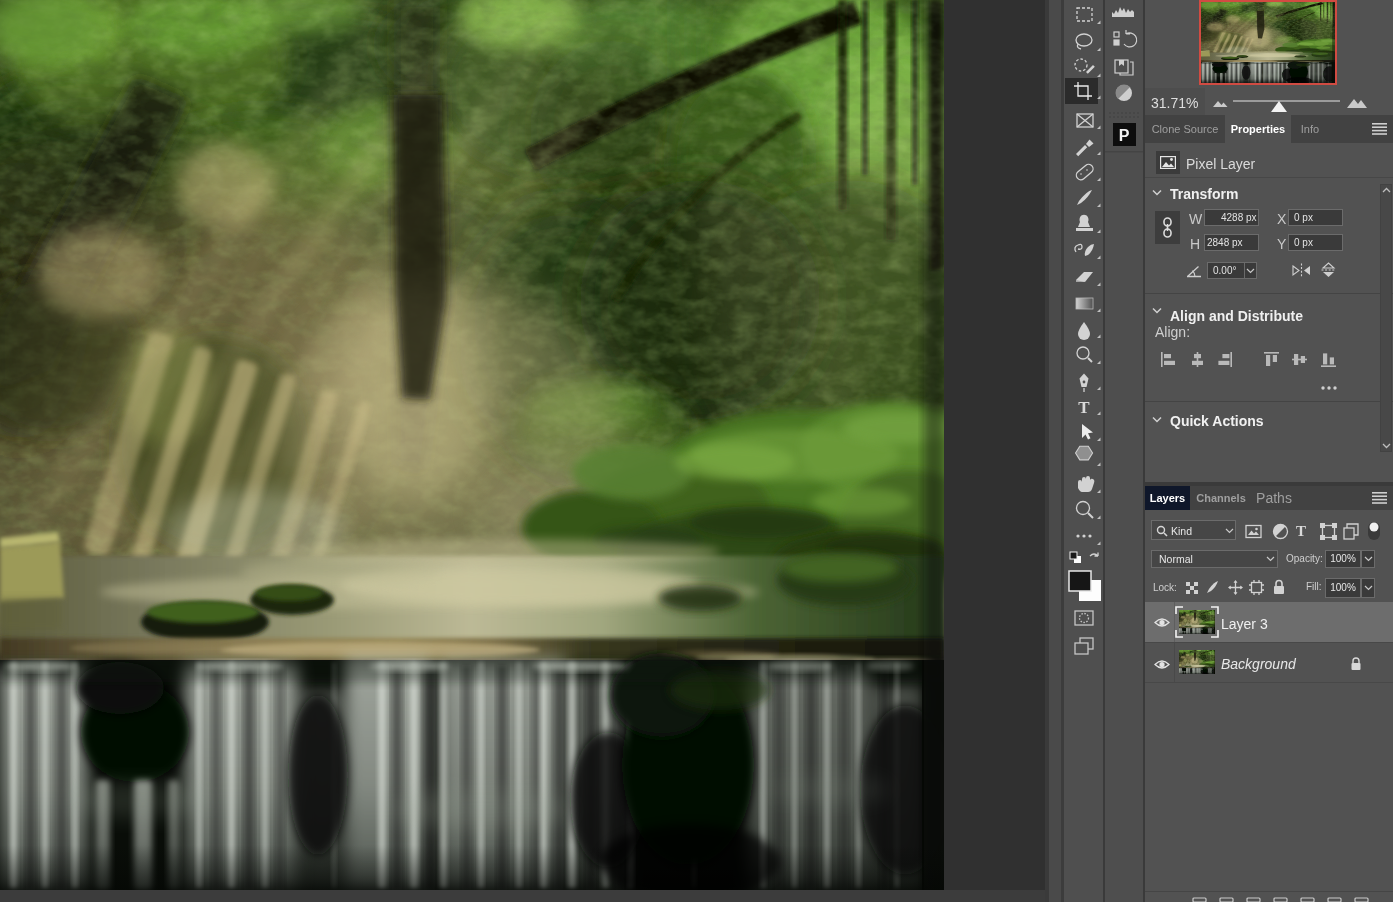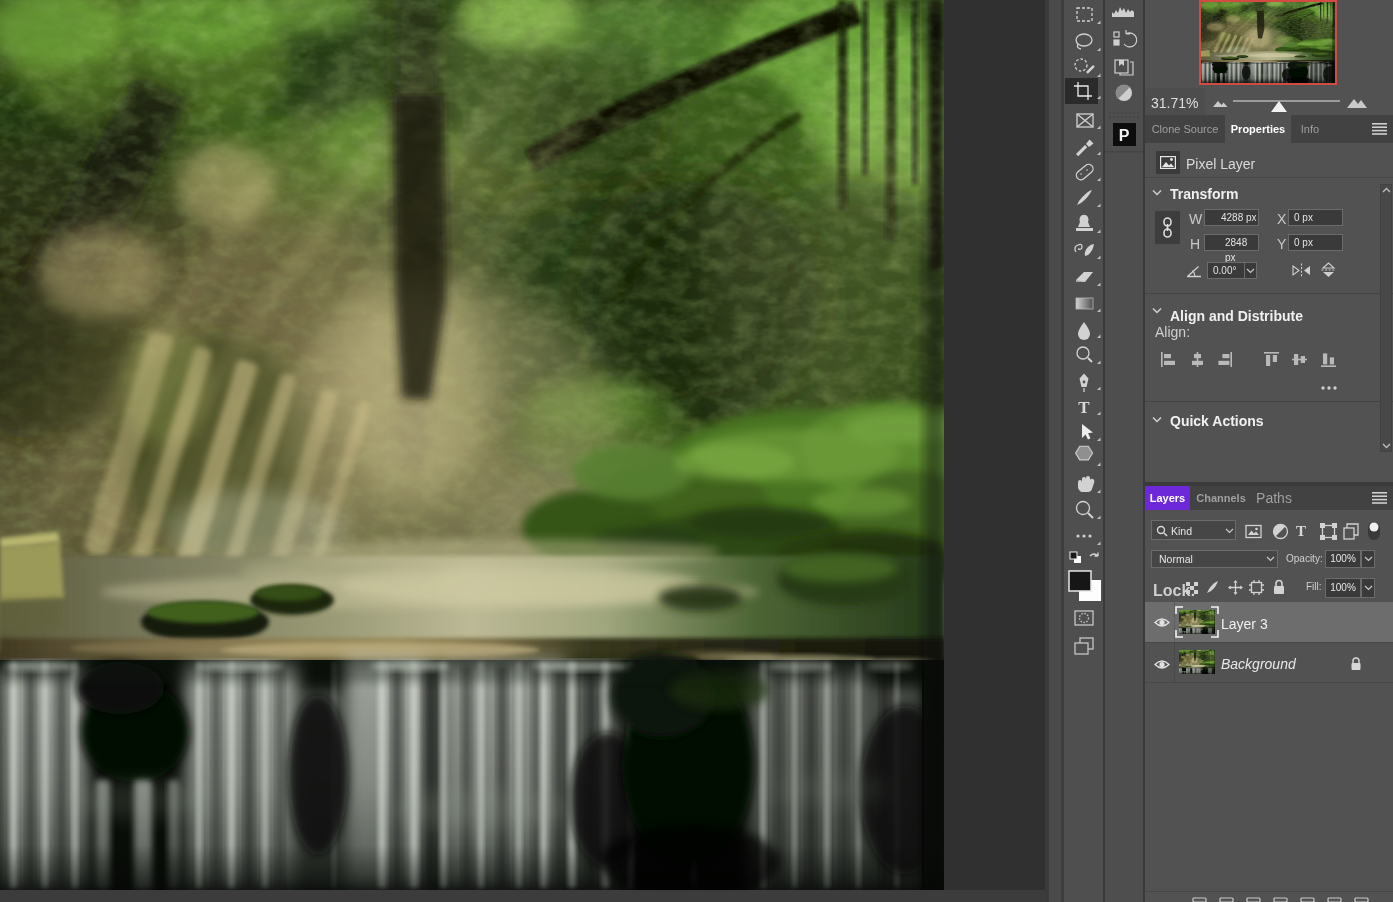--- a/index.html
+++ b/index.html
@@ -456,21 +456,21 @@
         <rect x="2" y="1" width="7" height="8" rx="3.5"></rect>
         <rect x="2" y="12" width="7" height="8" rx="3.5"></rect>
         <path d="M5.5,7 v7"></path>
       </g>
     </svg>
 <div class="abs txt" style="left:1189px;top:211px;color:#c9c9c9;">W</div>
 <div class="abs" style="left:1204px;top:209px;width:55px;height:17px;background:#3a3a3a;border:1px solid #6b6b6b;box-sizing:border-box;color:#e2e2e2;font-size:10px;line-height:15px;padding-left:16px;">4288 px</div>
 <div class="abs txt" style="left:1277px;top:211px;color:#c9c9c9;">X</div>
 <div class="abs" style="left:1288px;top:209px;width:55px;height:17px;background:#3a3a3a;border:1px solid #6b6b6b;box-sizing:border-box;color:#e2e2e2;font-size:10px;line-height:15px;padding-left:5px;">0 px</div>
 <div class="abs txt" style="left:1190px;top:236px;color:#c9c9c9;">H</div>
-<div class="abs" style="left:1204px;top:234px;width:55px;height:17px;background:#3a3a3a;border:1px solid #6b6b6b;box-sizing:border-box;color:#e2e2e2;font-size:10px;line-height:15px;padding-left:20px;">2848 px</div>
+<div class="abs" style="left:1204px;top:234px;width:55px;height:17px;background:#3a3a3a;border:1px solid #6b6b6b;box-sizing:border-box;color:#e2e2e2;font-size:10px;line-height:15px;padding-left:2px;">2848 px</div>
 <div class="abs txt" style="left:1277px;top:236px;color:#c9c9c9;">Y</div>
 <div class="abs" style="left:1288px;top:234px;width:55px;height:17px;background:#3a3a3a;border:1px solid #6b6b6b;box-sizing:border-box;color:#e2e2e2;font-size:10px;line-height:15px;padding-left:5px;">0 px</div>
 <svg class="abs" style="left:1186px;top:264px;" width="16" height="14" viewBox="0 0 16 14">
       <path d="M1,12.5 h14 M1.5,12.5 l11,-10" stroke="#cfcfcf" stroke-width="1.3" fill="none"></path>
       <path d="M9,12.5 a8,8 0 0 0 -2.6,-5.8" stroke="#cfcfcf" stroke-width="1.1" fill="none"></path>
     </svg>
 <div class="abs" style="left:1207px;top:262px;width:38px;height:17px;background:#3a3a3a;border:1px solid #6b6b6b;box-sizing:border-box;color:#e2e2e2;font-size:10px;line-height:15px;padding-left:5px;">0.00°</div>
 <div class="abs" style="left:1244px;top:262px;width:13px;height:17px;background:#3a3a3a;border:1px solid #6b6b6b;box-sizing:border-box;"></div>
 <svg class="abs" style="left:1246px;top:268px;" width="9" height="6" viewBox="0 0 9 6">
       <path d="M1,1 l3.5,3.5 l3.5,-3.5" stroke="#c9c9c9" stroke-width="1.2" fill="none"></path>
@@ -547,21 +547,21 @@
 <div class="abs txt" style="left:1170px;top:413px;font-weight:bold;color:#f0f0f0;">Quick Actions</div>
 <div class="abs" style="left:1380px;top:184px;width:12px;height:268px;background:#484848;border:1px solid #424242;box-sizing:border-box;"></div>
 <svg class="abs" style="left:1382px;top:187px;" width="9" height="6" viewBox="0 0 9 6">
       <path d="M1,5 l3.5,-3.5 l3.5,3.5" stroke="#bdbdbd" stroke-width="1.3" fill="none"></path>
     </svg>
 <svg class="abs" style="left:1382px;top:443px;" width="9" height="6" viewBox="0 0 9 6">
       <path d="M1,1 l3.5,3.5 l3.5,-3.5" stroke="#bdbdbd" stroke-width="1.3" fill="none"></path>
     </svg>
     <div class="abs" style="left:1145px;top:482px;width:248px;height:4px;background:#3a3a3a;"></div>
 <div class="abs" style="left:1145px;top:486px;width:248px;height:24px;background:#424242;"></div>
-<div class="abs" style="left:1145px;top:486px;width:45px;height:24px;background:#6d28d9;line-height:24px;text-align:center;color:#ffffff;font-size:11px;font-weight:bold;">Layers</div>
+<div class="abs" style="left:1145px;top:486px;width:45px;height:24px;background:#0f172a;line-height:24px;text-align:center;color:#ffffff;font-size:11px;font-weight:bold;">Layers</div>
 <div class="abs" style="left:1190px;top:486px;width:62px;height:24px;line-height:24px;text-align:center;color:#9f9f9f;font-size:11px;font-weight:bold;">Channels</div>
 <div class="abs" style="left:1252px;top:486px;width:44px;height:24px;line-height:24px;text-align:center;color:#9f9f9f;font-size:14px;">Paths</div>
 <svg class="abs" style="left:1372px;top:492px;" width="16" height="12" viewBox="0 0 16 12">
       <g fill="#cfcfcf">
         <rect x="0" y="0" width="15" height="1.6"></rect>
         <rect x="0" y="3.4" width="15" height="1.6"></rect>
         <rect x="0" y="6.8" width="15" height="1.6"></rect>
         <rect x="0" y="10.2" width="15" height="1.6"></rect>
       </g>
     </svg>
@@ -608,21 +608,21 @@
 <div class="abs" style="left:1151px;top:550px;width:127px;height:18px;background:#464646;border:1px solid #6b6b6b;box-sizing:border-box;color:#e6e6e6;font-size:10.5px;line-height:16px;padding-left:7px;">Normal</div>
 <svg class="abs" style="left:1266px;top:556px;" width="9" height="6" viewBox="0 0 9 6">
       <path d="M1,1 l3.5,3.5 l3.5,-3.5" stroke="#c9c9c9" stroke-width="1.2" fill="none"></path>
     </svg>
 <div class="abs txt" style="left:1286px;top:553px;color:#cfcfcf;font-size:10px;">Opacity:</div>
 <div class="abs" style="left:1325px;top:550px;width:36px;height:18px;background:#3a3a3a;border:1px solid #6b6b6b;box-sizing:border-box;color:#e6e6e6;font-size:10px;line-height:16px;text-align:center;">100%</div>
 <div class="abs" style="left:1361px;top:550px;width:14px;height:18px;background:#3a3a3a;border:1px solid #6b6b6b;box-sizing:border-box;"></div>
 <svg class="abs" style="left:1364px;top:556px;" width="9" height="6" viewBox="0 0 9 6">
       <path d="M1,1 l3.5,3.5 l3.5,-3.5" stroke="#c9c9c9" stroke-width="1.2" fill="none"></path>
     </svg>
-<div class="abs txt" style="left:1153px;top:582px;color:#cfcfcf;font-size:16px;font-weight:bold;">Lock:</div>
+<div class="abs txt" style="left:1153px;top:582px;color:#cfcfcf;font-size:10px;">Lock:</div>
 <svg class="abs" style="left:1185px;top:581px;" width="14" height="14" viewBox="0 0 14 14">
       <g fill="#d2d2d2">
         <rect x="1" y="1" width="4" height="4"></rect>
         <rect x="9" y="1" width="4" height="4"></rect>
         <rect x="5" y="5" width="4" height="4"></rect>
         <rect x="1" y="9" width="4" height="4"></rect>
         <rect x="9" y="9" width="4" height="4"></rect>
       </g>
     </svg>
 <svg class="abs" style="left:1205px;top:580px;" width="15" height="15" viewBox="0 0 15 15">

